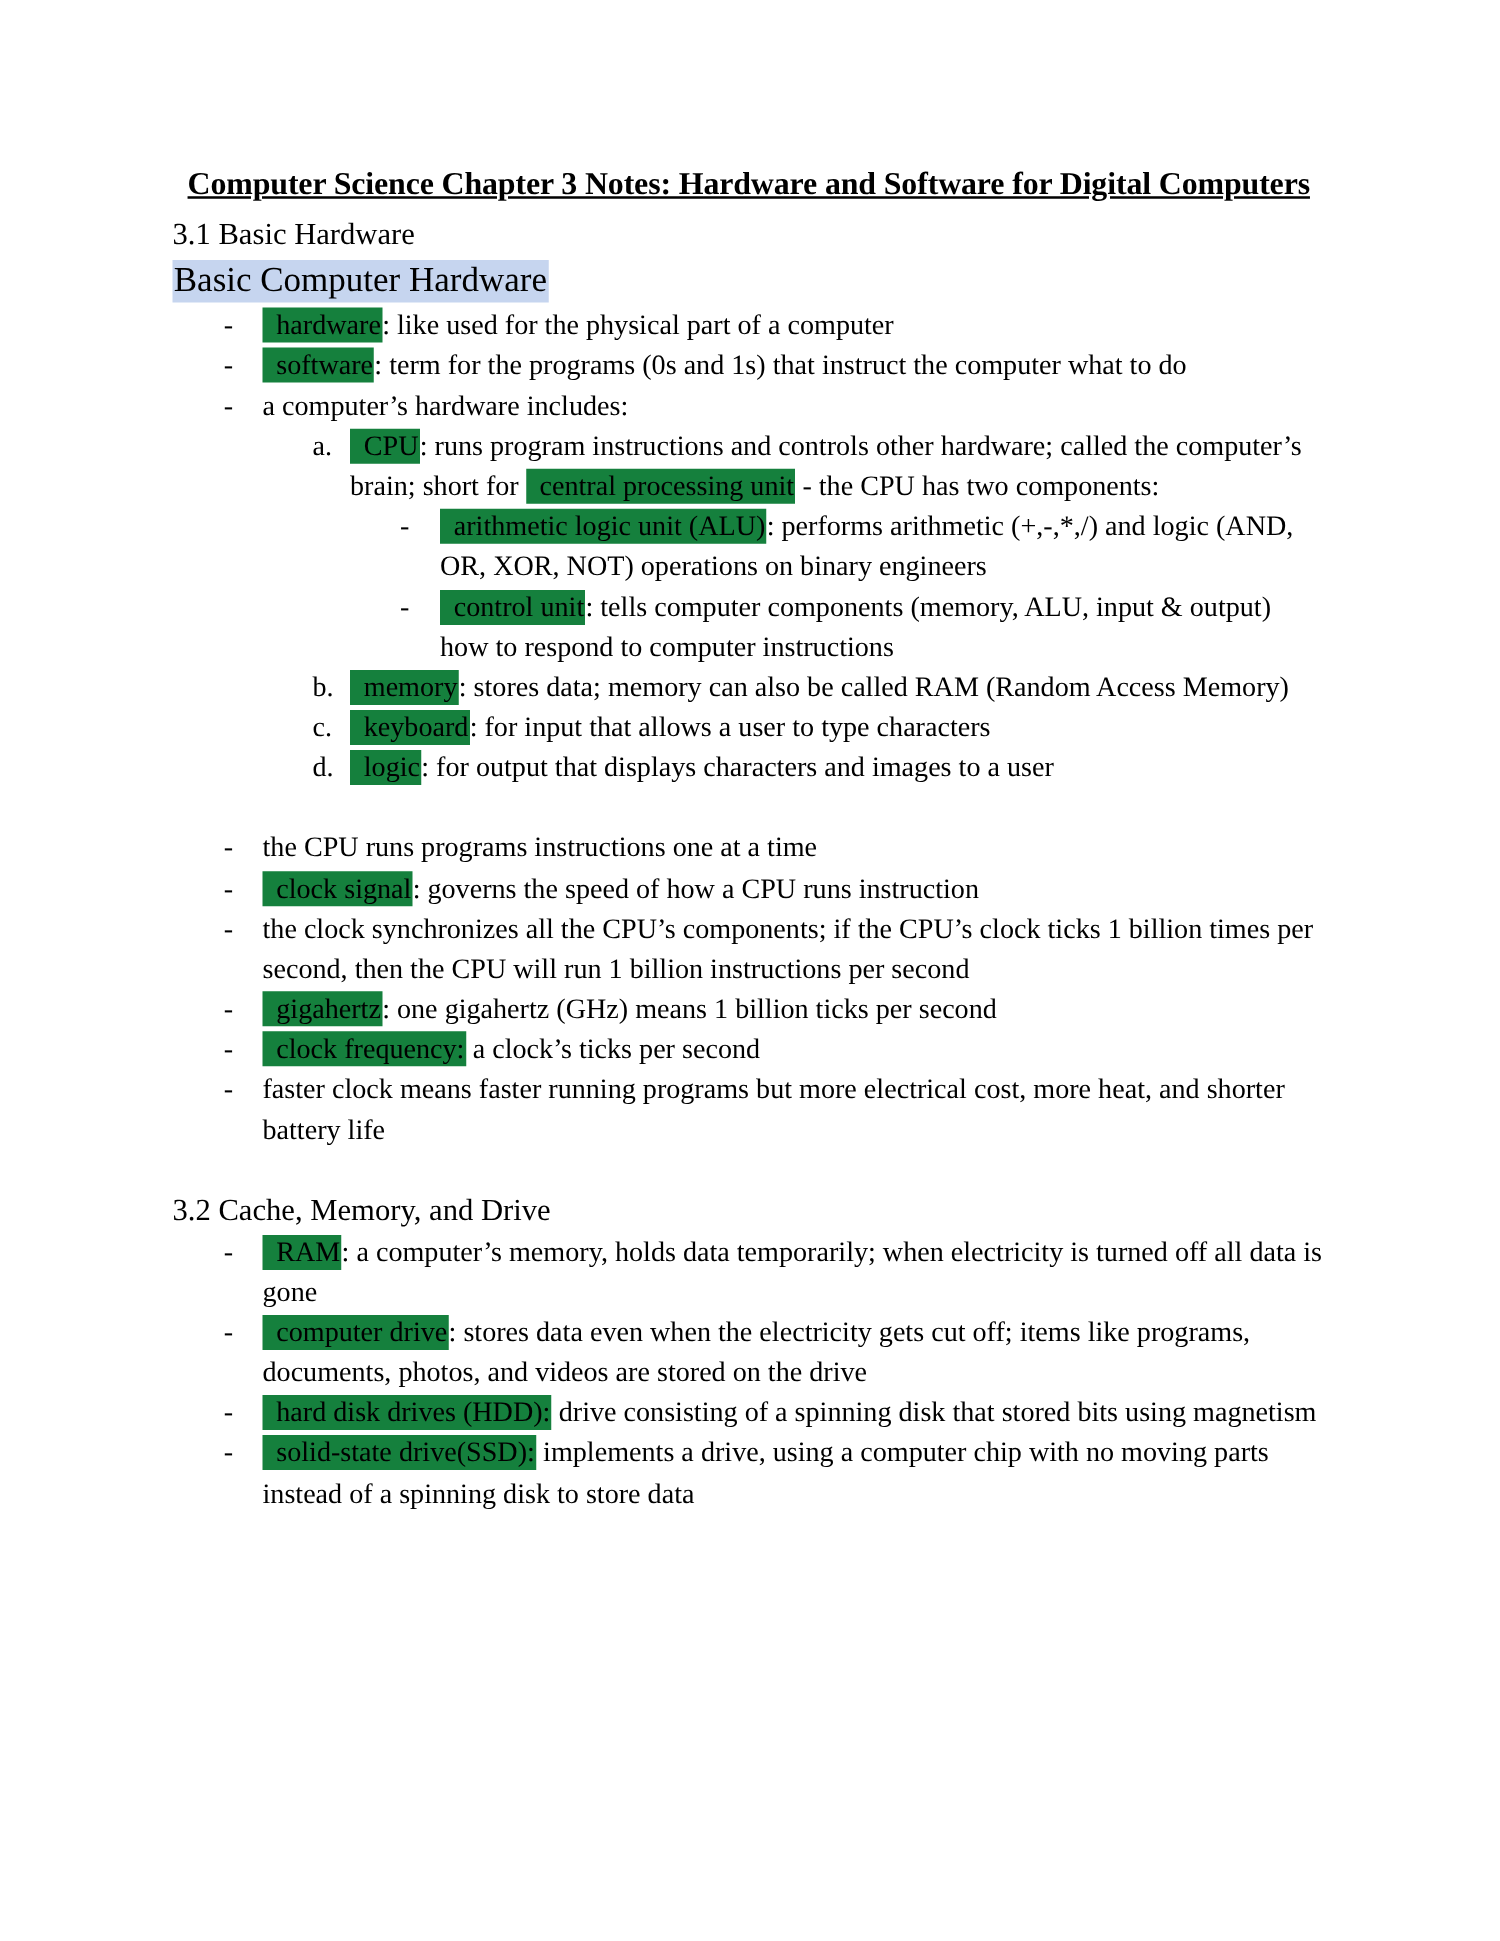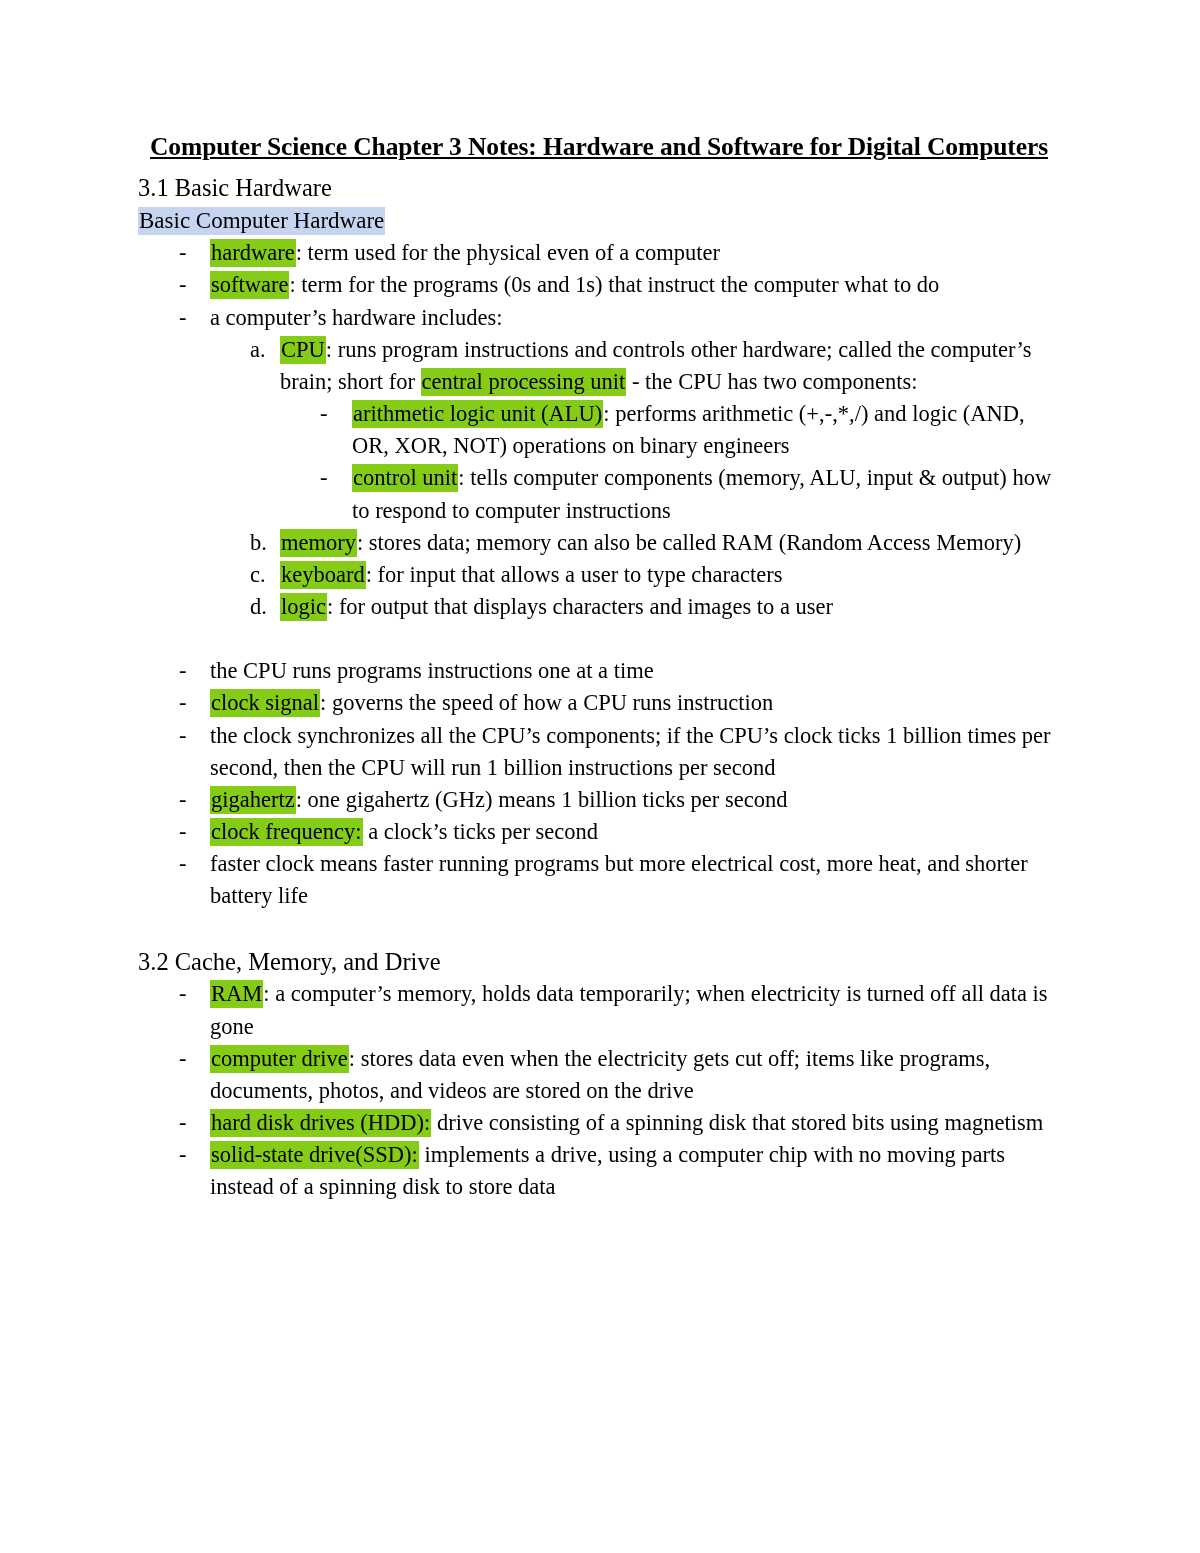--- a/index.html
+++ b/index.html
@@ -34,21 +34,21 @@
   .section-heading {
     font-size: 24.5px;
     font-weight: normal;
     text-underline-offset: 2px;
     line-height: 1.38;
     margin: 0;
     display: block;
   }
   .section-heading span.inner { display: inline; }
   .subheading {
-    font-size: 23px;
+    font-size: 28px;
     line-height: 1.42;
     margin: 0;
   }
   .subheading .hl-blue {
     background: #c6d5ef;
     padding: 1px 1px 2px 1px;
   }
   .subheading.plain {
     padding-left: 1px;
   }
@@ -95,22 +95,22 @@
     padding-left: 72px;
     margin: 0;
   }
   ul.lvl3 > li > .bullet {
     position: absolute;
     left: 40px;
     top: 0;
   }
   .nest { padding-left: 0; }
   .hl {
-    background: #84cc16;
-    padding: 1px 1px 2px 1px;
+    background: #15803d;
+    padding: 1px 1px 2px 11px;
     box-decoration-break: clone;
     -webkit-box-decoration-break: clone;
   }
   .spacer-line {
     height: 32px;
   }
 </style>
 </head>
 <body>
 
@@ -120,21 +120,21 @@
 
   <div>
     <div class="section-heading"><span class="inner">3.1 Basic Hardware</span></div>
 
     <div>
       <div class="subheading"><span class="hl-blue">Basic Computer Hardware</span></div>
 
       <ul class="lvl1">
         <li>
           <span class="bullet">-</span>
-          <span class="hl">hardware</span><span>: term used for the physical even of a computer</span>
+          <span class="hl">hardware</span><span>: like used for the physical part of a computer</span>
         </li>
         <li>
           <span class="bullet">-</span>
           <span class="hl">software</span><span>: term for the programs (0s and 1s) that instruct the computer what to do</span>
         </li>
         <li>
           <span class="bullet">-</span>
           <span>a computer’s hardware includes:</span>
 
           <ol class="lvl2 nest">

